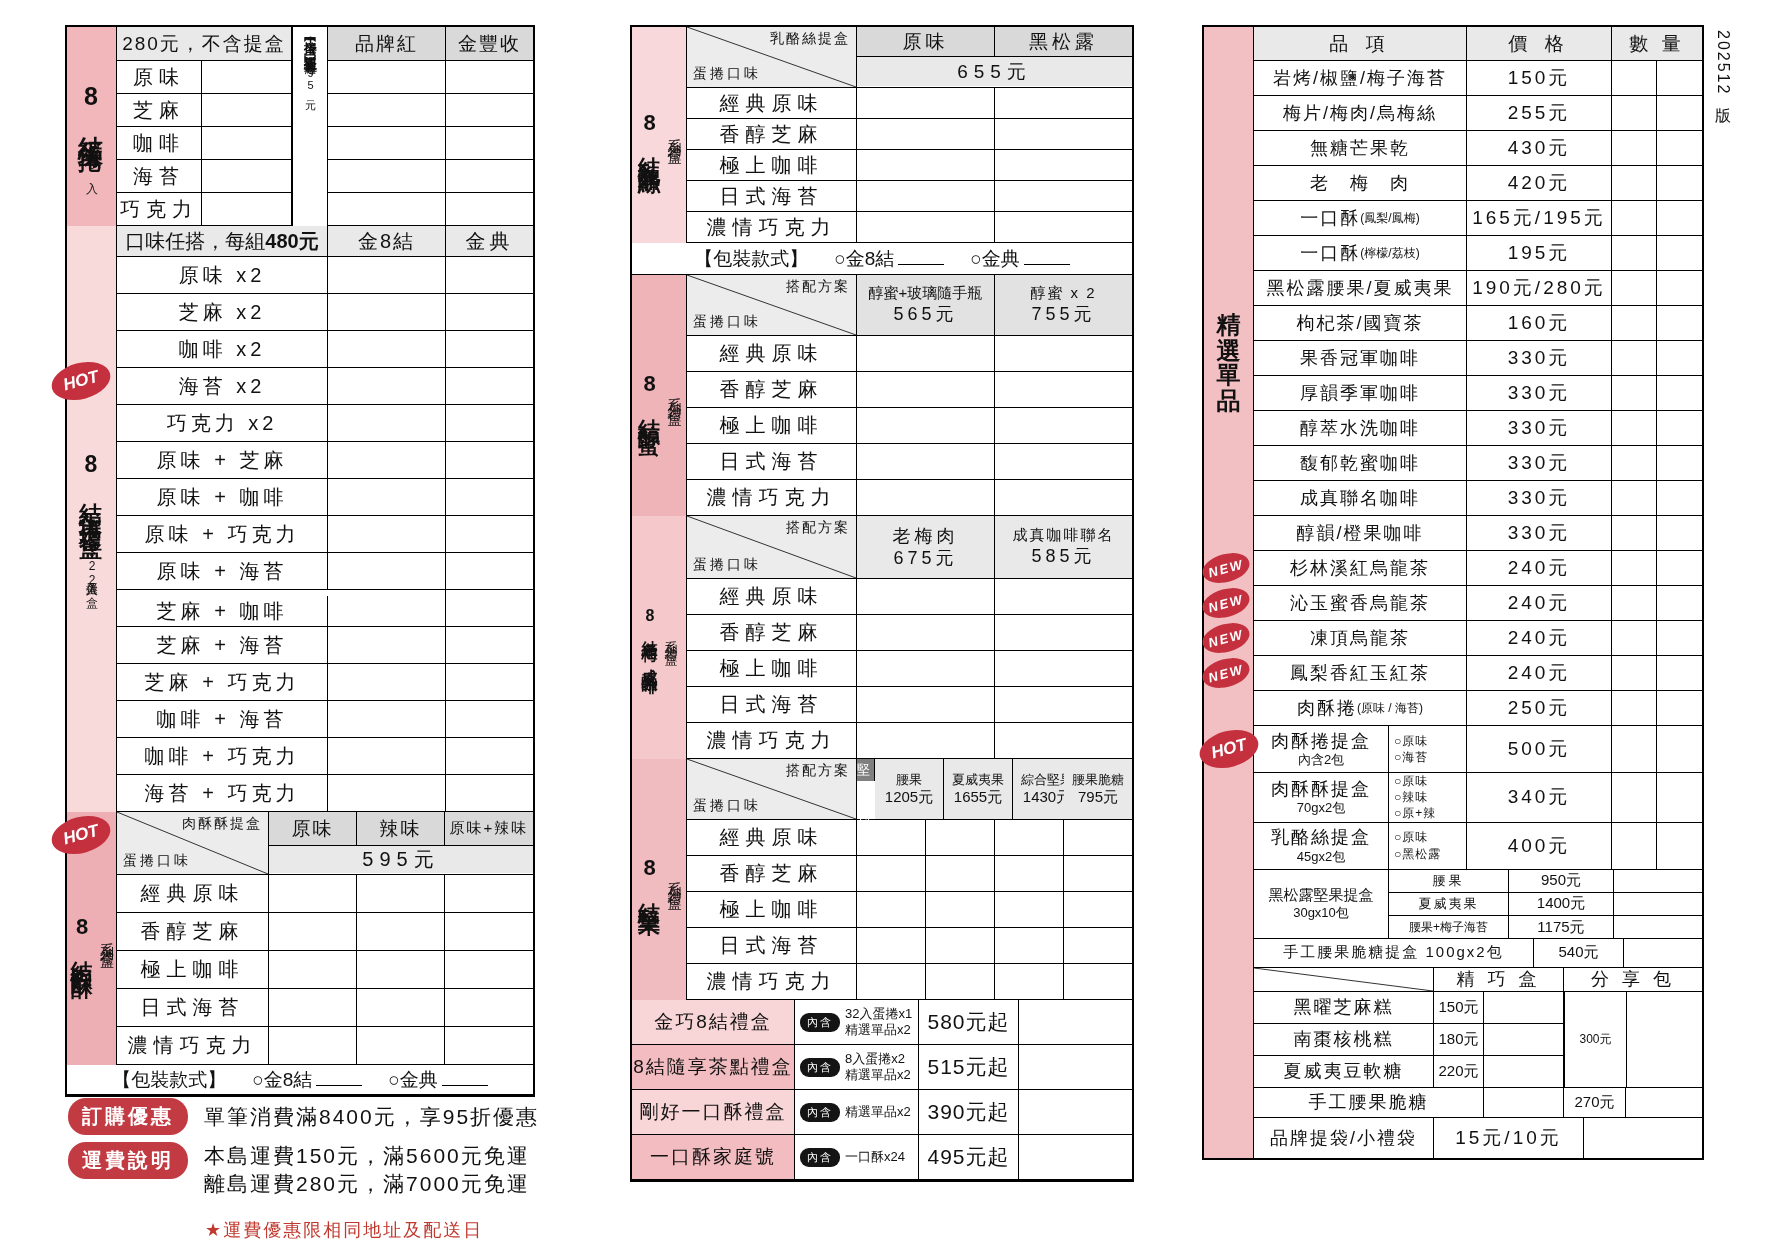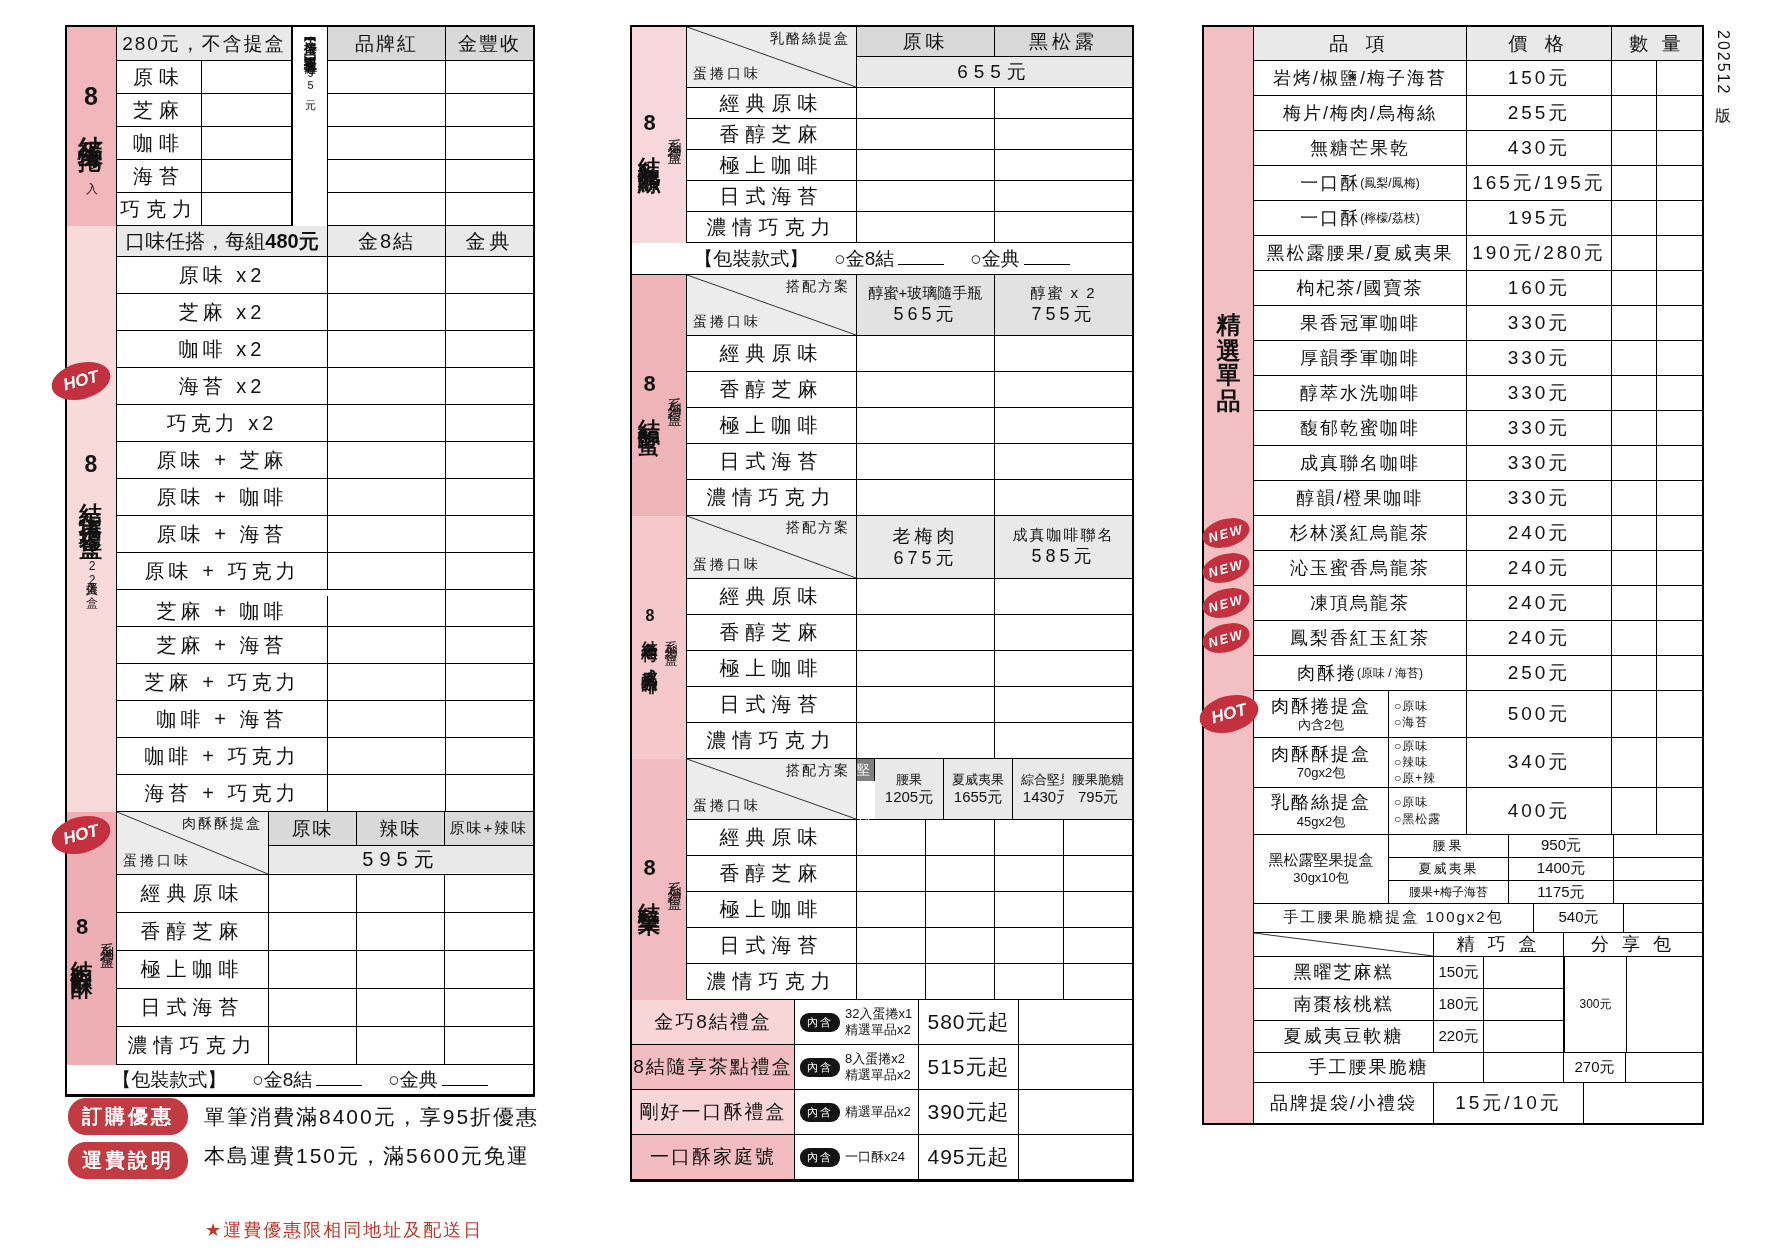--- a/index.html
+++ b/index.html
@@ -167,26 +167,26 @@
             <div class="c lab ls4" style="width:211px;">原味 + 芝麻</div>
             <div class="c" style="width:118px;"></div>
             <div class="c cl" style="width:87px;"></div>
           </div>
           <div class="row" style="height:37px;">
             <div class="c lab ls4" style="width:211px;">原味 + 咖啡</div>
             <div class="c" style="width:118px;"></div>
             <div class="c cl" style="width:87px;"></div>
           </div>
           <div class="row" style="height:37px;">
+            <div class="c lab ls4" style="width:211px;">原味 + 巧克力</div>
+            <div class="c" style="width:118px;"></div>
+            <div class="c cl" style="width:87px;"></div>
+          </div>
+          <div class="row" style="height:37px;">
             <div class="c lab ls4" style="width:211px;">原味 + 海苔</div>
-            <div class="c" style="width:118px;"></div>
-            <div class="c cl" style="width:87px;"></div>
-          </div>
-          <div class="row" style="height:37px;">
-            <div class="c lab ls4" style="width:211px;">原味 + 巧克力</div>
             <div class="c" style="width:118px;"></div>
             <div class="c cl" style="width:87px;"></div>
           </div>
           <div class="row" style="height:37px;">
             <div class="c lab ls4" style="width:211px;margin-top:6px;">芝麻 + 咖啡</div>
             <div class="c" style="width:118px;"></div>
             <div class="c cl" style="width:87px;"></div>
           </div>
           <div class="row" style="height:37px;">
             <div class="c lab ls4" style="width:211px;">芝麻 + 海苔</div>
@@ -287,20 +287,21 @@
 </div>
 
 <div class="abs" style="left:68px;top:1098px;display:flex;align-items:center;gap:16px;">
   <span class="ppill">訂購優惠</span>
   <span class="promo-line">單筆消費滿8400元，享95折優惠</span>
 </div>
 <div class="abs" style="left:68px;top:1142px;display:flex;align-items:flex-start;gap:16px;">
   <span class="ppill">運費說明</span>
   <span style="display:flex;flex-direction:column;gap:0;">
     <span class="promo-line">本島運費150元，滿5600元免運</span>
+    <span class="promo-line">離島運費280元，滿7000元免運</span>
   </span>
 </div>
 <div class="abs rednote" style="left:205px;top:1218px;">★運費優惠限相同地址及配送日</div>
 
 <div class="col" id="colM" style="left:630px;top:25px;width:500px;">
 
   <div class="sect">
     <div class="sb" style="width:55px;background:#f8d8da;flex-direction:row;gap:2px;">
       <span class="vt" style="font-size:22px;font-weight:bold;letter-spacing:5px;">8結乳酪絲</span>
       <span class="vt" style="font-size:14px;letter-spacing:4px;">系列禮盒</span>
@@ -635,20 +636,29 @@
 
               <span>無糖芒果乾</span>
             </div>
             <div class="c price" style="width:145px;">430元</div>
             <div class="c" style="width:45px;"></div>
             <div class="c cl" style="width:45px;"></div>
           </div>
           <div class="row" style="height:35px;position:relative;">
             <div class="c rname" style="width:213px;">
 
+              <span>老　梅　肉</span>
+            </div>
+            <div class="c price" style="width:145px;">420元</div>
+            <div class="c" style="width:45px;"></div>
+            <div class="c cl" style="width:45px;"></div>
+          </div>
+          <div class="row" style="height:35px;position:relative;">
+            <div class="c rname" style="width:213px;">
+
               <span>一口酥</span>
               <span class="small">(鳳梨/鳳梅)</span>
             </div>
             <div class="c price" style="width:145px;">165元/195元</div>
             <div class="c" style="width:45px;"></div>
             <div class="c cl" style="width:45px;"></div>
           </div>
           <div class="row" style="height:35px;position:relative;">
             <div class="c rname" style="width:213px;">
 

